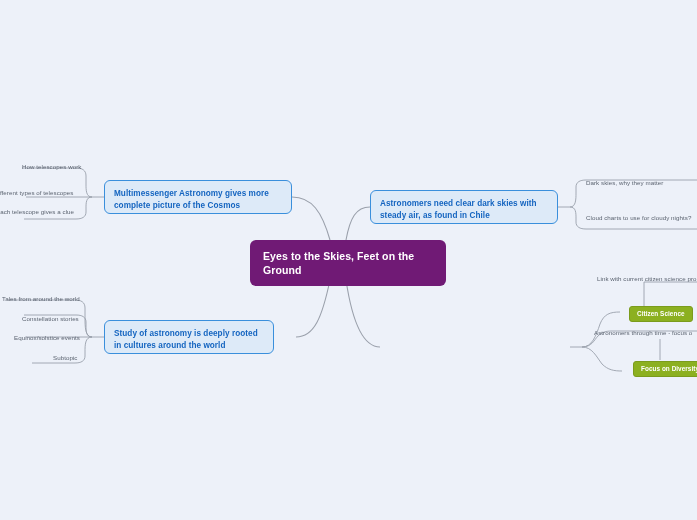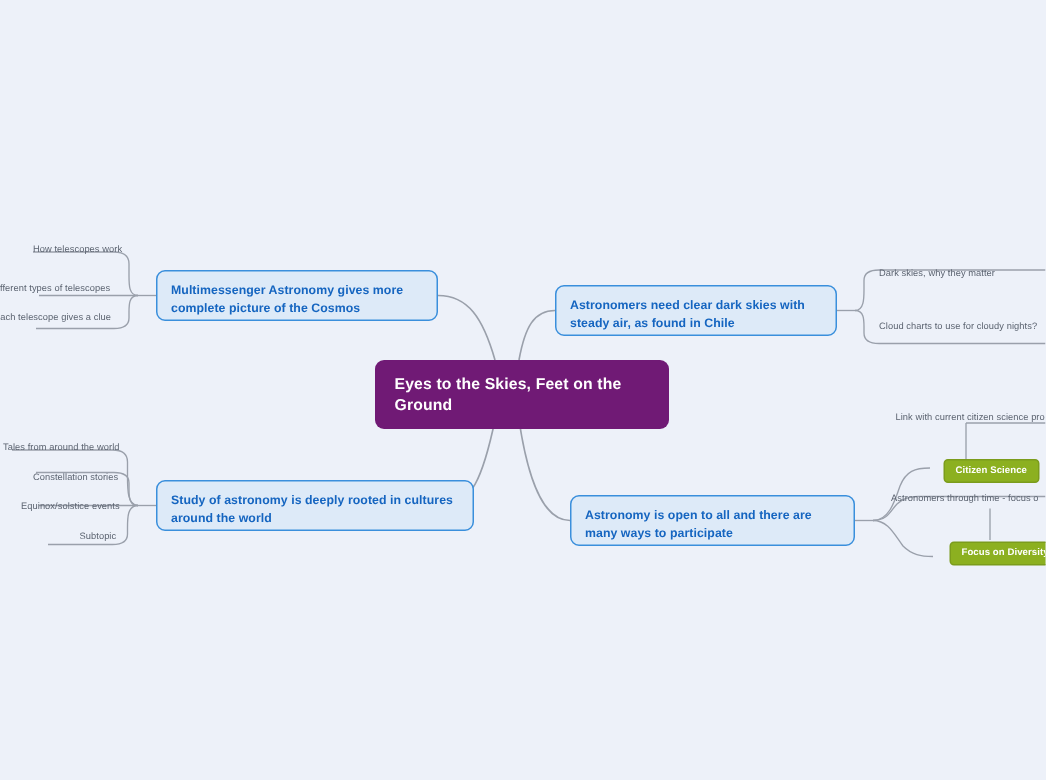--- a/index.html
+++ b/index.html
@@ -57,21 +57,21 @@
     border-radius: 6px;
     color: #1565c0;
     font-size: 8.2px;
     font-weight: bold;
     line-height: 1.45;
     padding: 7px 9px;
     letter-spacing: 0.05px;
   }
   .branch-mm   { left: 104px; top: 180px; width: 188px; height: 34px; }
   .branch-dark { left: 370px; top: 190px; width: 188px; height: 34px; }
-  .branch-cult { left: 104px; top: 320px; width: 212px; height: 34px; }
+  .branch-cult { left: 104px; top: 320px; width: 170px; height: 34px; }
   .branch-open { left: 380px; top: 330px; width: 190px; height: 34px; }
 
   
   .leaf {
     position: absolute;
     color: #5b6370;
     font-size: 6.2px;
     line-height: 1.2;
     white-space: nowrap;
     letter-spacing: 0.05px;
@@ -140,21 +140,20 @@
   </svg>
 
   <div class="central-node">Eyes to the Skies, Feet on the Ground</div>
 
   <div class="branch-node branch-dark">Astronomers need clear dark skies with steady air, as found in Chile</div>
 
   <div class="branch-node branch-mm">Multimessenger Astronomy gives more complete picture of the Cosmos</div>
 
   <div class="branch-node branch-cult">Study of astronomy is deeply rooted in cultures around the world</div>
 
-  <div class="branch-node branch-open">Astronomy is open to all and there are many ways to participate</div>
 
   <div class="leaf" style="left:22px; top:163px;">How telescopes work</div>
 
   <div class="leaf" style="left:-6px; top:189px;">Different types of telescopes</div>
 
   <div class="leaf" style="left:-4px; top:208px;">Each telescope gives a clue</div>
 
   <div class="leaf" style="left:586px; top:179px;">Dark skies, why they matter</div>
 
   <div class="leaf" style="left:586px; top:214px;">Cloud charts to use for cloudy nights?</div>

